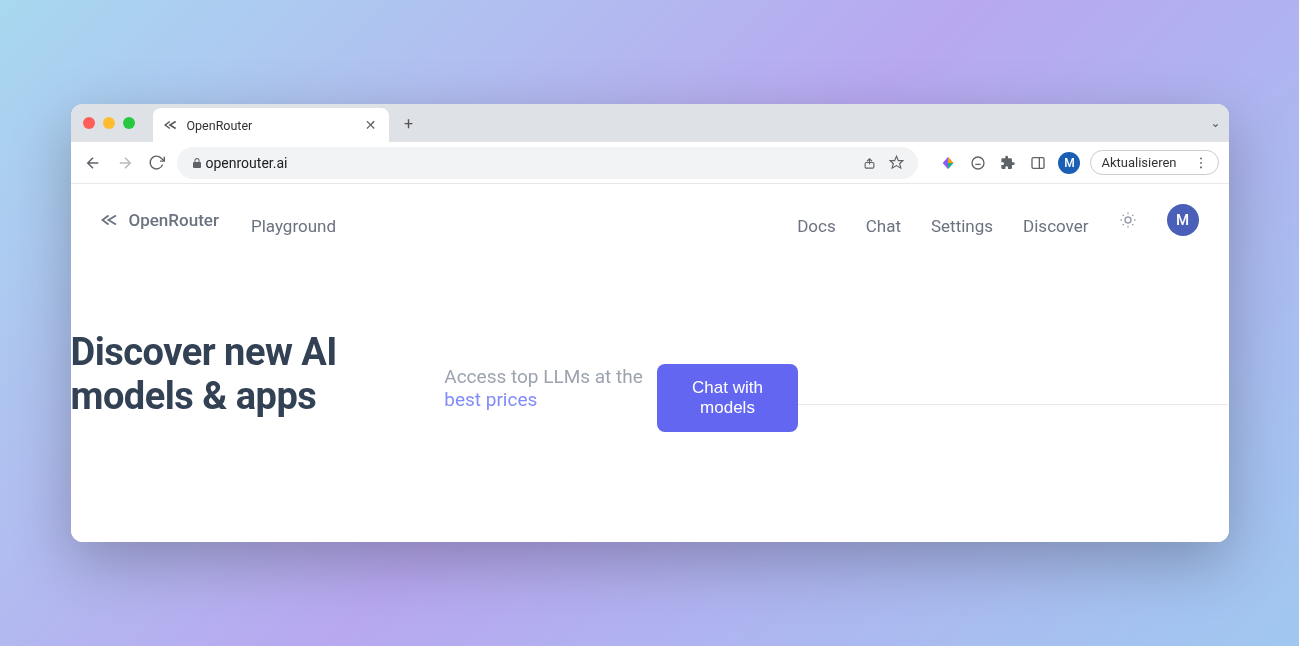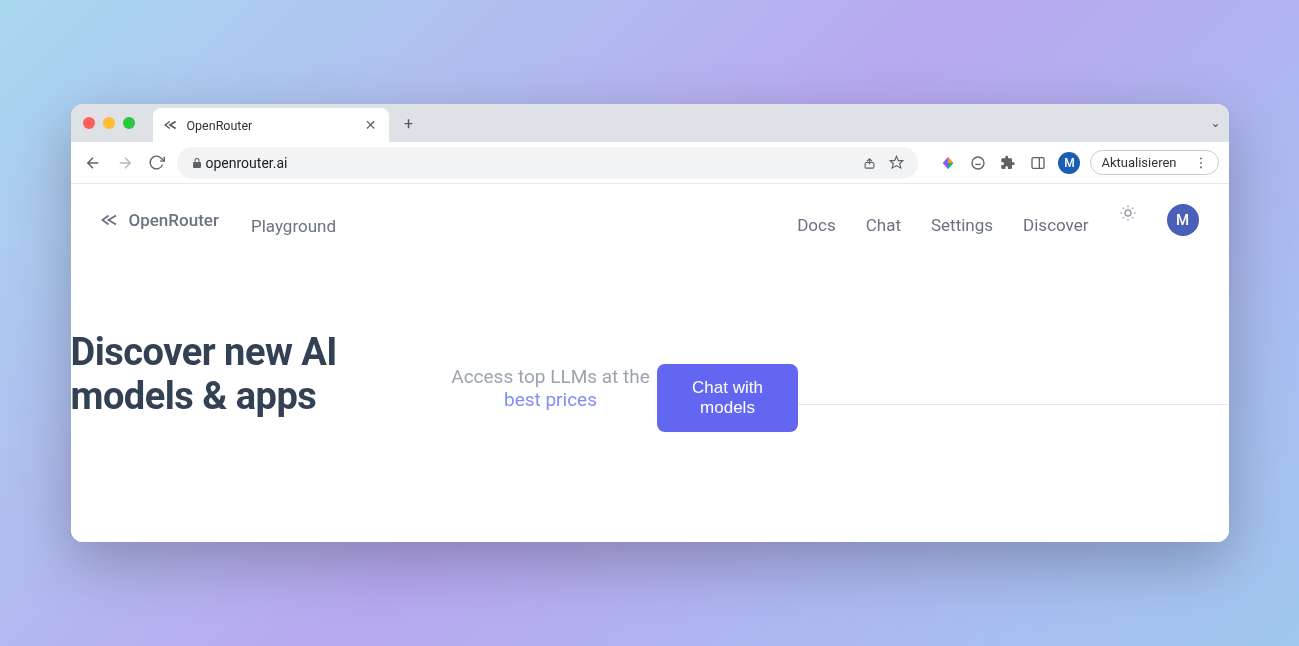--- a/index.html
+++ b/index.html
@@ -100,34 +100,34 @@
       display: flex; flex-direction: column;
     }
     .site-nav {
       display: flex; align-items: center;
       padding: 20px 30px;
       gap: 32px;
     }
     .site-brand { display:flex; align-items:center; gap:10px; color:#6b7280; font-size:17px; font-weight:500; cursor:pointer;}
     .site-brand-icon { color:#6b7280; }
     .nav-link { color:#6b7280; font-size:17px; cursor:pointer;margin-top:11px; }
-    .nav-right { margin-left:auto; display:flex; gap:30px; }
+    .nav-right { margin-left:auto; display:flex; align-items:center; gap:30px; }
     .theme-toggle { color:#9ca3af; cursor:pointer; font-size:16px; }
     .avatar {
       width: 32px; height: 32px; border-radius: 50%;
       background: #4a5fb8; color: #fff;
       display:flex; align-items:center; justify-content:center;
       font-size: 15px; font-weight: 500; cursor:pointer;
     }
     .hero {
       display:flex; flex-direction:row; align-items:center;
       padding-top: 60px;
     }
     .hero-title { font-size: 38px; font-weight: 700; color: #334155; letter-spacing: -0.5px;}
-    .hero-sub { font-size: 19px; color: #9ca3af; margin-top: 28px; text-align: center; }
+    .hero-sub { font-size: 19px; color: #9ca3af; margin-top: 28px; }
     .hero-sub .link { color: #818cf8; cursor:pointer; }
     .cta-btn {
       margin-top: 48px;
       background: #6366f1; color: #fff;
       border: none; border-radius: 8px;
       padding: 14px 24px; font-size: 17px; font-weight: 500;
       cursor: pointer;
     }
     .divider {
       width: 600px; height:1px; background: #e5e7eb;

